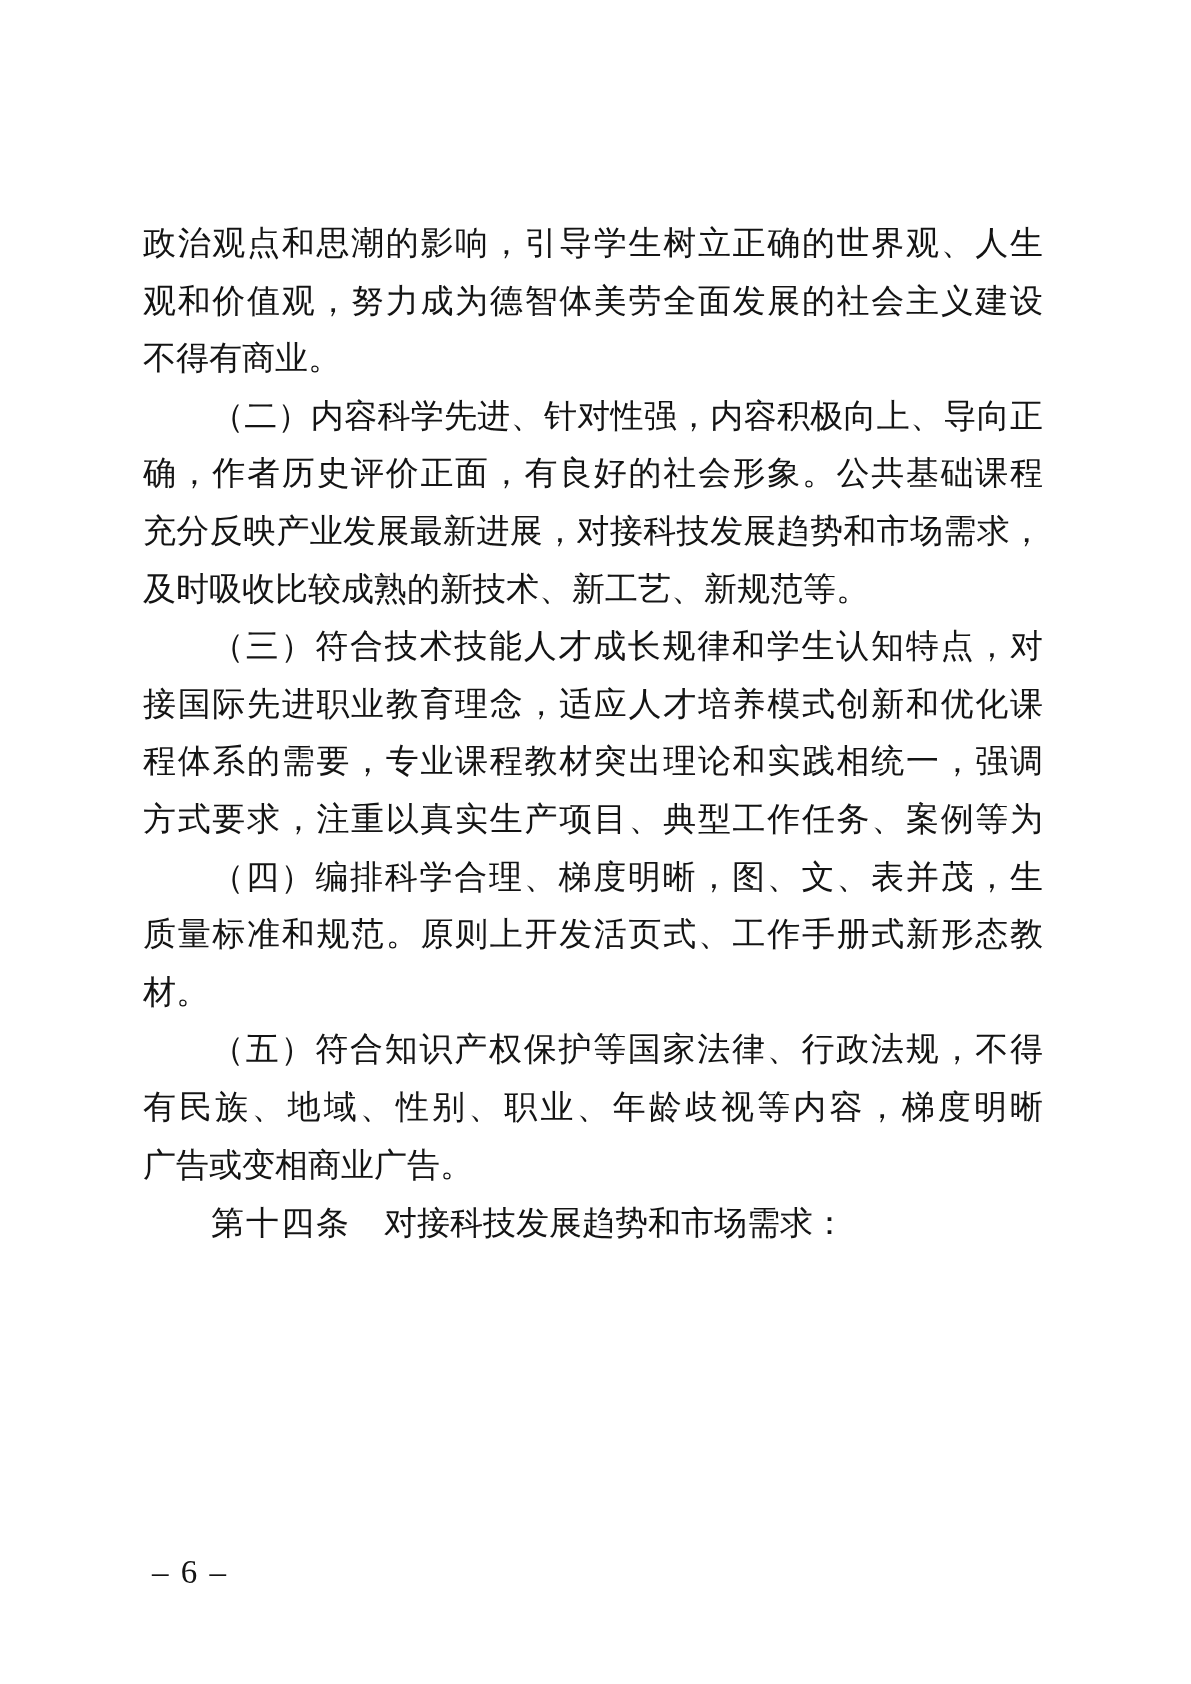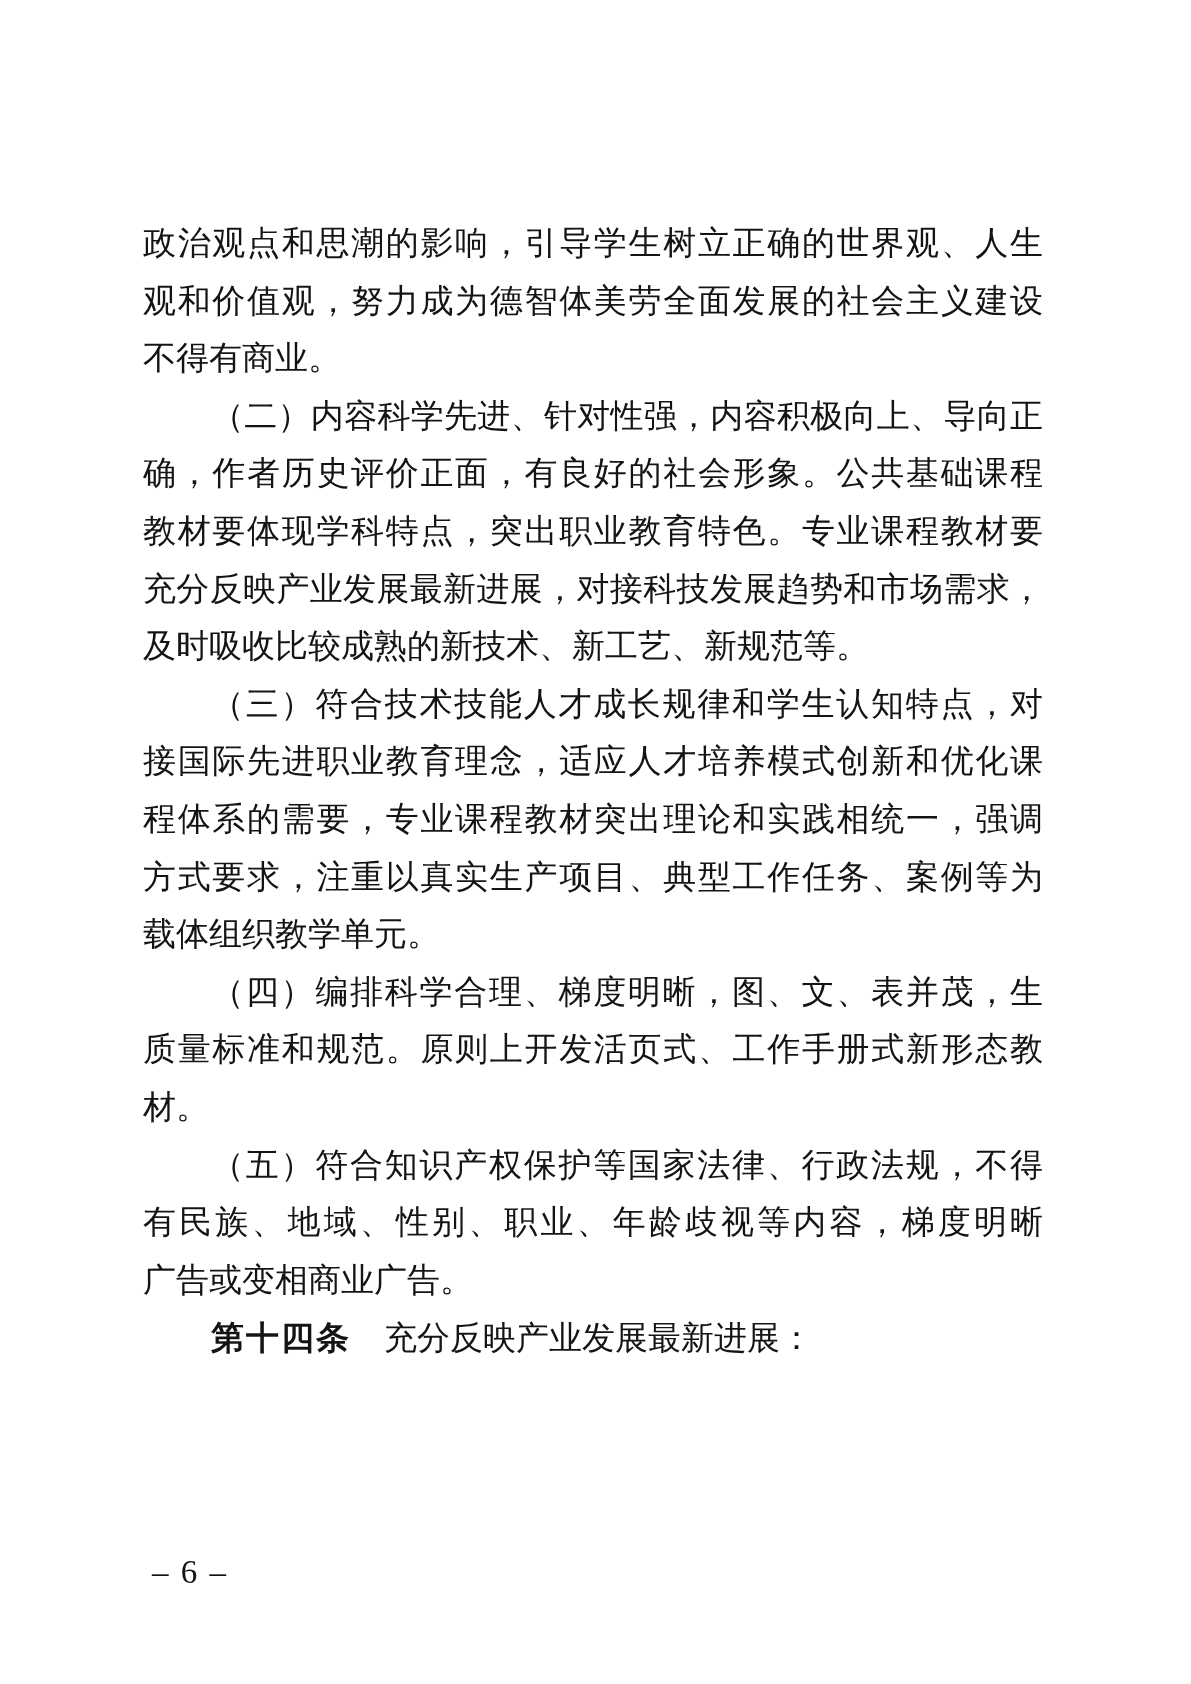--- a/index.html
+++ b/index.html
@@ -30,21 +30,21 @@
     text-align-last: justify;
     overflow: hidden;
   }
   .line.last {
     text-align-last: left;
   }
   .line.indent {
     text-indent: 68px;
   }
   .article-label {
-    font-weight: bold;
+    font-weight: normal;
     font-family: "Liberation Sans", "DejaVu Sans", sans-serif;
     letter-spacing: 2px;
   }
   .page-number {
     position: absolute;
     left: 152px;
     top: 1552px;
     font-size: 33px;
     line-height: 40px;
     letter-spacing: 2px;
@@ -54,32 +54,30 @@
 </head>
 <body>
 
 <div class="page">
   <div class="body-text">
     <div class="line">政治观点和思潮的影响，引导学生树立正确的世界观、人生</div>
     <div class="line">观和价值观，努力成为德智体美劳全面发展的社会主义建设</div>
     <div class="line last">不得有商业。</div>
     <div class="line indent">（二）内容科学先进、针对性强，内容积极向上、导向正</div>
     <div class="line">确，作者历史评价正面，有良好的社会形象。公共基础课程</div>
-    <div class="line">教材要体现学科特点，突出职业教育特色。专业课程教材要</div>
     <div class="line">充分反映产业发展最新进展，对接科技发展趋势和市场需求，</div>
     <div class="line last">及时吸收比较成熟的新技术、新工艺、新规范等。</div>
     <div class="line indent">（三）符合技术技能人才成长规律和学生认知特点，对</div>
     <div class="line">接国际先进职业教育理念，适应人才培养模式创新和优化课</div>
     <div class="line">程体系的需要，专业课程教材突出理论和实践相统一，强调</div>
     <div class="line">方式要求，注重以真实生产项目、典型工作任务、案例等为</div>
-    <div class="line last">载体组织教学单元。</div>
     <div class="line indent">（四）编排科学合理、梯度明晰，图、文、表并茂，生</div>
     <div class="line">质量标准和规范。原则上开发活页式、工作手册式新形态教</div>
     <div class="line last">材。</div>
     <div class="line indent">（五）符合知识产权保护等国家法律、行政法规，不得</div>
     <div class="line">有民族、地域、性别、职业、年龄歧视等内容，梯度明晰</div>
     <div class="line last">广告或变相商业广告。</div>
     <div class="line indent last">
-      <span class="article-label">第十四条</span><span>　充分反映产业发展最新进展：</span>
+      <span class="article-label">第十四条</span><span>　对接科技发展趋势和市场需求：</span>
     </div>
   </div>
   <div class="page-number">– 6 –</div>
 </div>
 
 </body></html>

